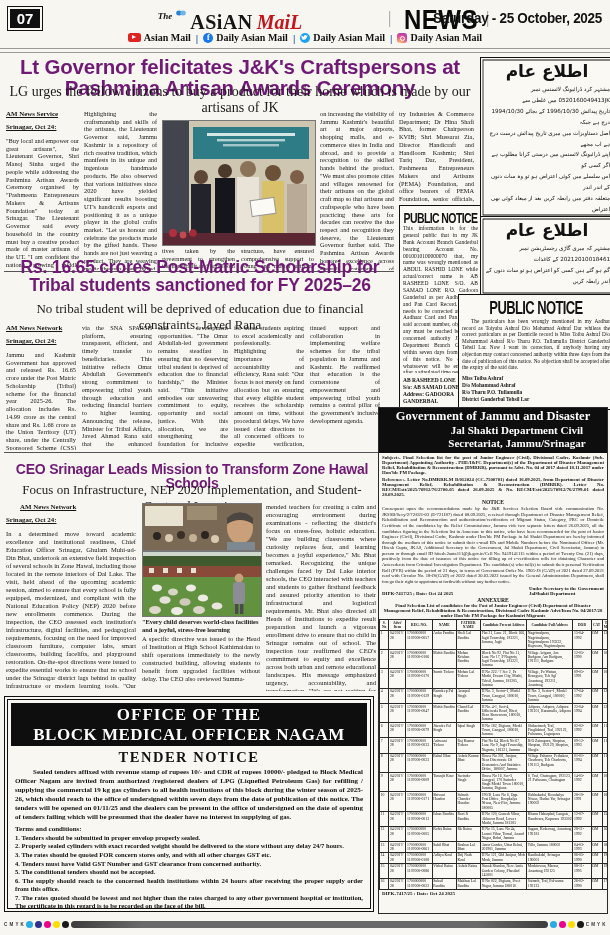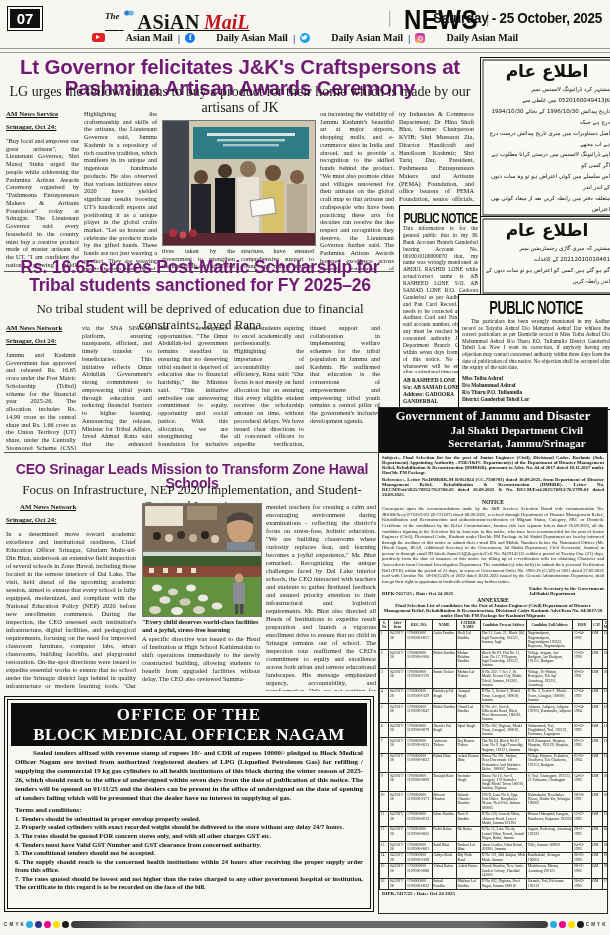--- a/index.html
+++ b/index.html
@@ -32,32 +32,32 @@
   .annex th:nth-child(2),.annex td:nth-child(2){width:15px;}
   .annex th:nth-child(3),.annex td:nth-child(3){width:24px;}
   .annex th:nth-child(4),.annex td:nth-child(4){width:22px;}
   .annex th:nth-child(5),.annex td:nth-child(5){width:22px;}
   .annex th:nth-child(6),.annex td:nth-child(6){width:44px;}
   .annex th:nth-child(7),.annex td:nth-child(7){width:44px;}
   .annex th:nth-child(8),.annex td:nth-child(8){width:16px;}
   .annex th:nth-child(9),.annex td:nth-child(9){width:9px;}
   .annex th:nth-child(10),.annex td:nth-child(10){width:11px;}
   .term{font:700 6.6px/1.3 "Liberation Serif",serif;text-align:justify;}
-  .socitem{display:flex;gap:21px;font:700 10px/1 "Liberation Serif",serif;color:#111;}
+  .socitem{display:flex;gap:3px;font:700 10px/1 "Liberation Serif",serif;color:#111;}
   .socsep{color:#1c4f9c;font-weight:900;font-size:11px;}
   .dot{width:7px;height:7px;border-radius:50%;display:inline-block;}
 </style>
 </head>
 <body>
 
 <div id="page">
 
   <div class="abs" style="left:7px;top:6px;width:34px;height:23px;background:#101010;border:1px solid #101010;box-shadow:inset 0 0 0 2px #f7f6f1, inset 0 0 0 3px #101010;color:#fff;text-align:center;font:900 15px/23px 'Liberation Sans',sans-serif;">07</div>
 
-  <div class="abs" style="left:105px;top:3px;width:250px;text-align:left;white-space:nowrap;text-decoration:underline;">
+  <div class="abs" style="left:105px;top:3px;width:250px;text-align:center;white-space:nowrap;">
     <span style="font:italic 700 9px 'Liberation Serif',serif;vertical-align:10px;">The</span>
     <span style="display:inline-block;vertical-align:12px;">
       <svg width="10" height="8" viewBox="0 0 10 8">
           <ellipse cx="3" cy="4" rx="2.8" ry="2.5" fill="#2a7fd4"></ellipse>
           <ellipse cx="7" cy="4" rx="2.8" ry="2.5" fill="#6fb3e8"></ellipse>
         </svg>
     </span>
     <span style="font:700 20px 'Liberation Serif',serif;letter-spacing:0.5px;color:#161616;">ASiAN</span>
     <span style="font:italic 800 20px 'Liberation Serif',serif;color:#c3161c;">MaiL</span>
   </div>
@@ -484,20 +484,21 @@
         </tbody>
       </table>
     <div class="gv" style="font-size:5px;font-weight:700;padding:1px 3px;">DIPK-7417/25 : Date: Oct 24 2025</div>
   </div>
 
   <div class="abs" style="left:4px;top:696px;width:370px;height:216px;border:4px double #101010;background:#f8f7f2;box-sizing:border-box;overflow:hidden;">
     <div class="band" style="margin:3px;padding:2px 0;">
       <div style="font-size:17px;letter-spacing:1px;line-height:1.15;">OFFICE OF THE</div>
       <div style="font-size:17px;letter-spacing:0.5px;line-height:1.15;">BLOCK MEDICAL OFFICER NAGAM</div>
     </div>
+    <div style="text-align:center;font:800 14.5px 'Liberation Serif',serif;letter-spacing:1.5px;margin:1px 0 2px;">TENDER NOTICE</div>
     <div style="font:700 7px/1.28 'Liberation Serif',serif;text-align:justify;padding:0 7px;text-indent:18px;">Sealed tenders affixed with revenue stamp of rupees 10/- and CDR of rupees 10000/- pledged to Block Medical Officer Nagam are invited from authorized /registered dealers of LPG (Liquefied Petroleum Gas) for refilling / supplying the commercial 19 kg gas cylinders to all health institutions of this block during the winter season of 2025-26, which should reach to the office of undersigned within seven days from the date of publication of this notice. The tenders will be opened on 01/11/25 and the dealers can be present in the office of undersigned on the date of opening of tenders failing which will be presumed that the dealer have no interest in supplying of gas.</div>
     <div style="font:700 7px 'Liberation Serif',serif;padding:3px 7px 1px;">Terms and conditions:</div>
     <div style="padding:0 7px;">
         <div class="term">1. Tenders should be submitted in proper envelop properly sealed.</div>
         <div class="term">2. Properly sealed cylinders with exact recorded weight should be delivered to the store without any delay 24/7 hours.</div>
         <div class="term">3. The rates should be quoted FOR concern stores only, and with all other charges GST etc.</div>
         <div class="term">4. Tenders must have Valid GST Number and GST clearance from concerned authority.</div>
         <div class="term">5. The conditional tenders should not be accepted.</div>
         <div class="term">6. The supply should reach to the concerned health institutions within 24 hours after receiving the proper supply order from this office.</div>
         <div class="term">7. The rates quoted should be lowest and not higher than the rates charged to any other government hospital or institution, The certificate in this regard is to be recorded on the face of the bill.</div>

